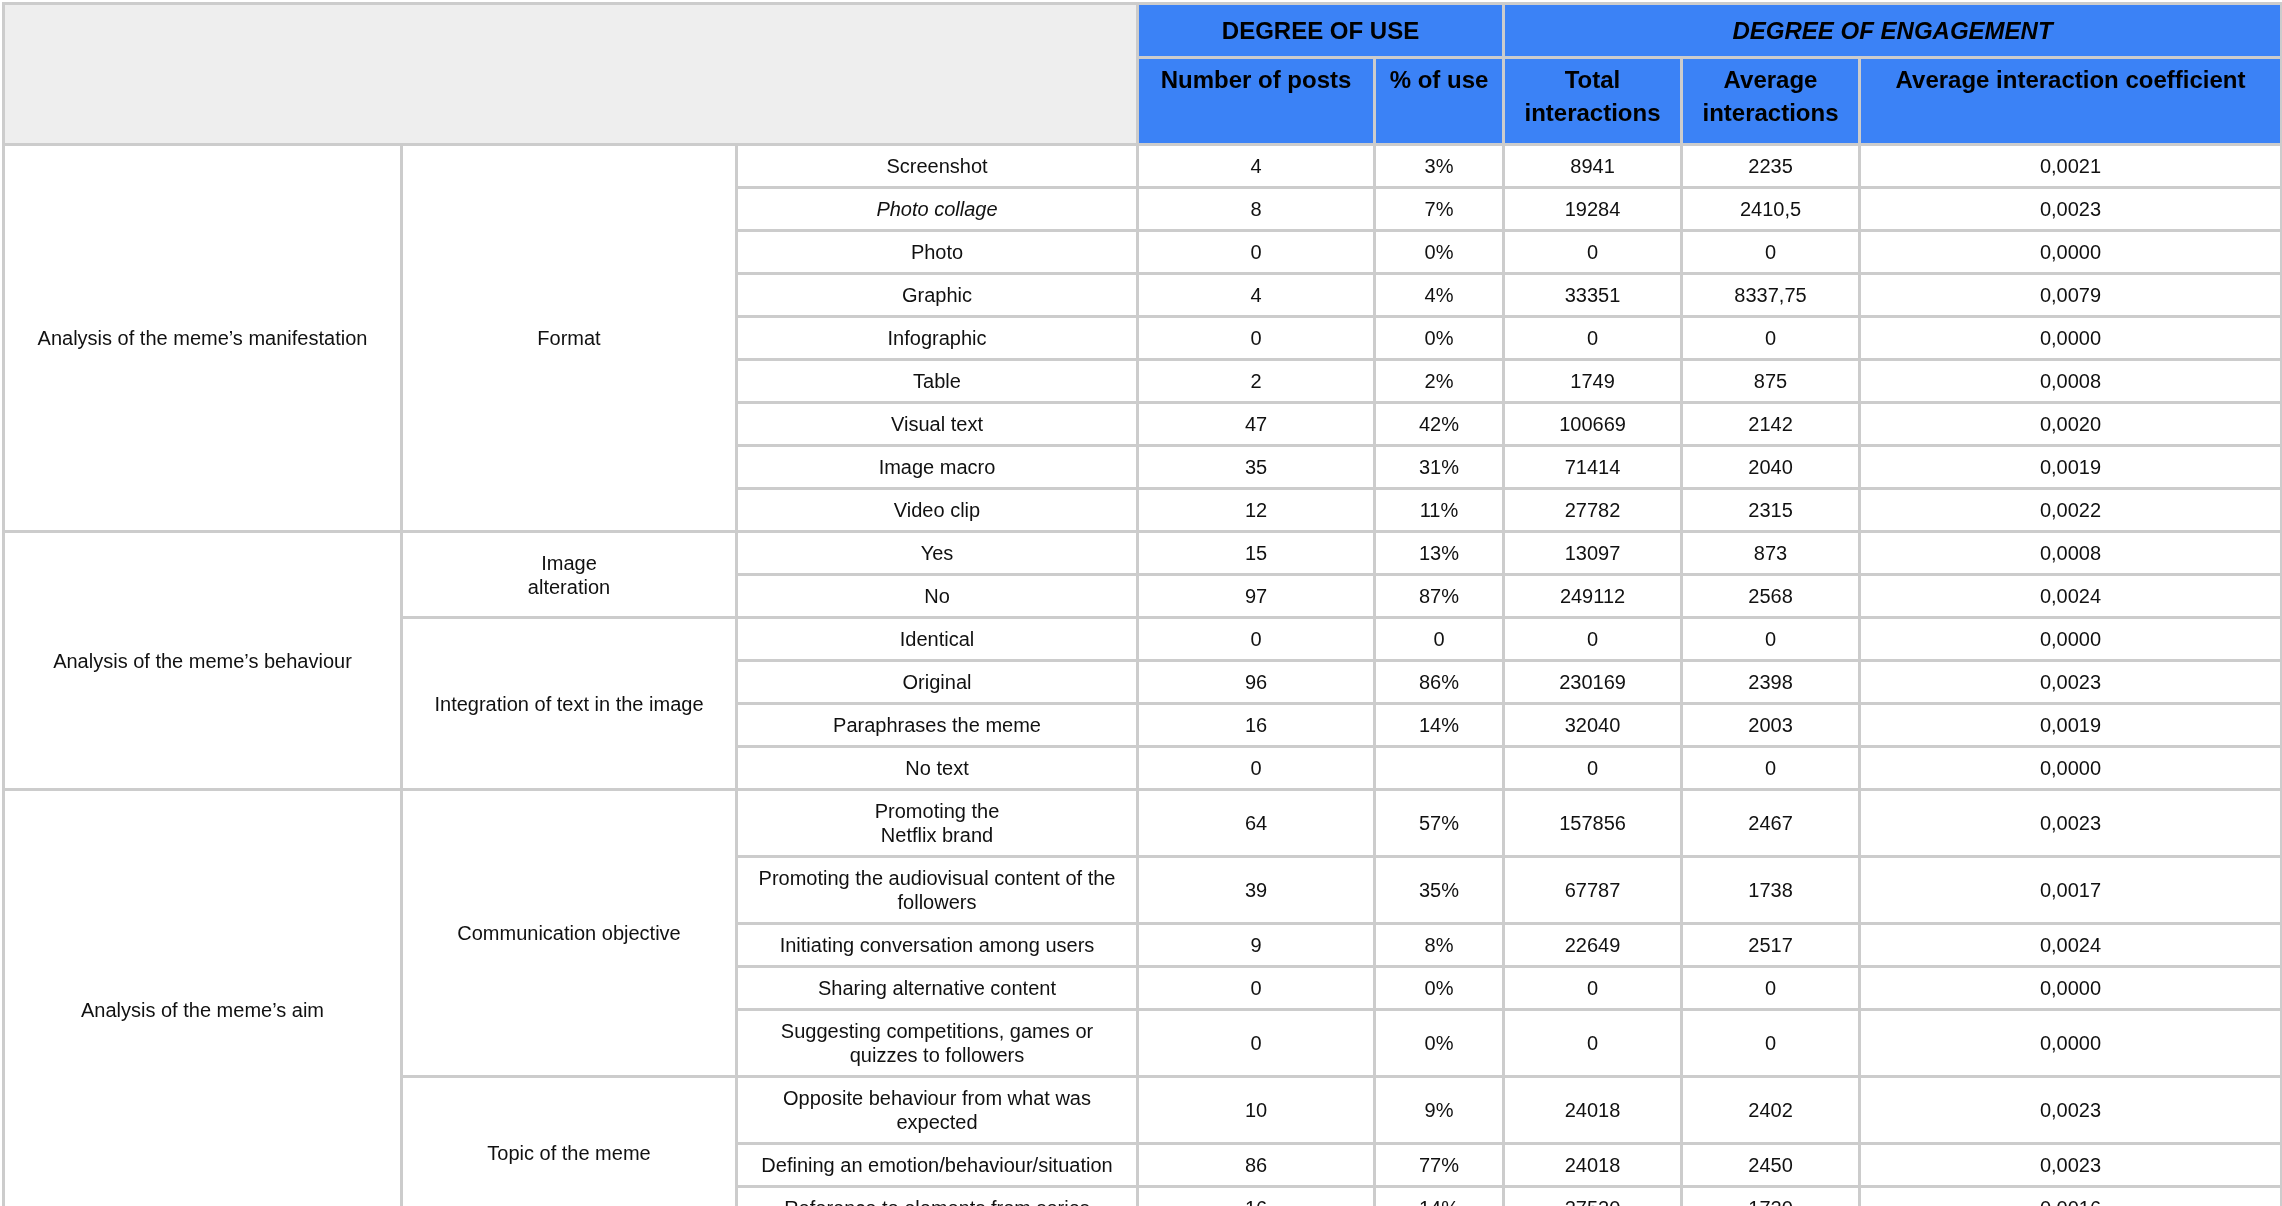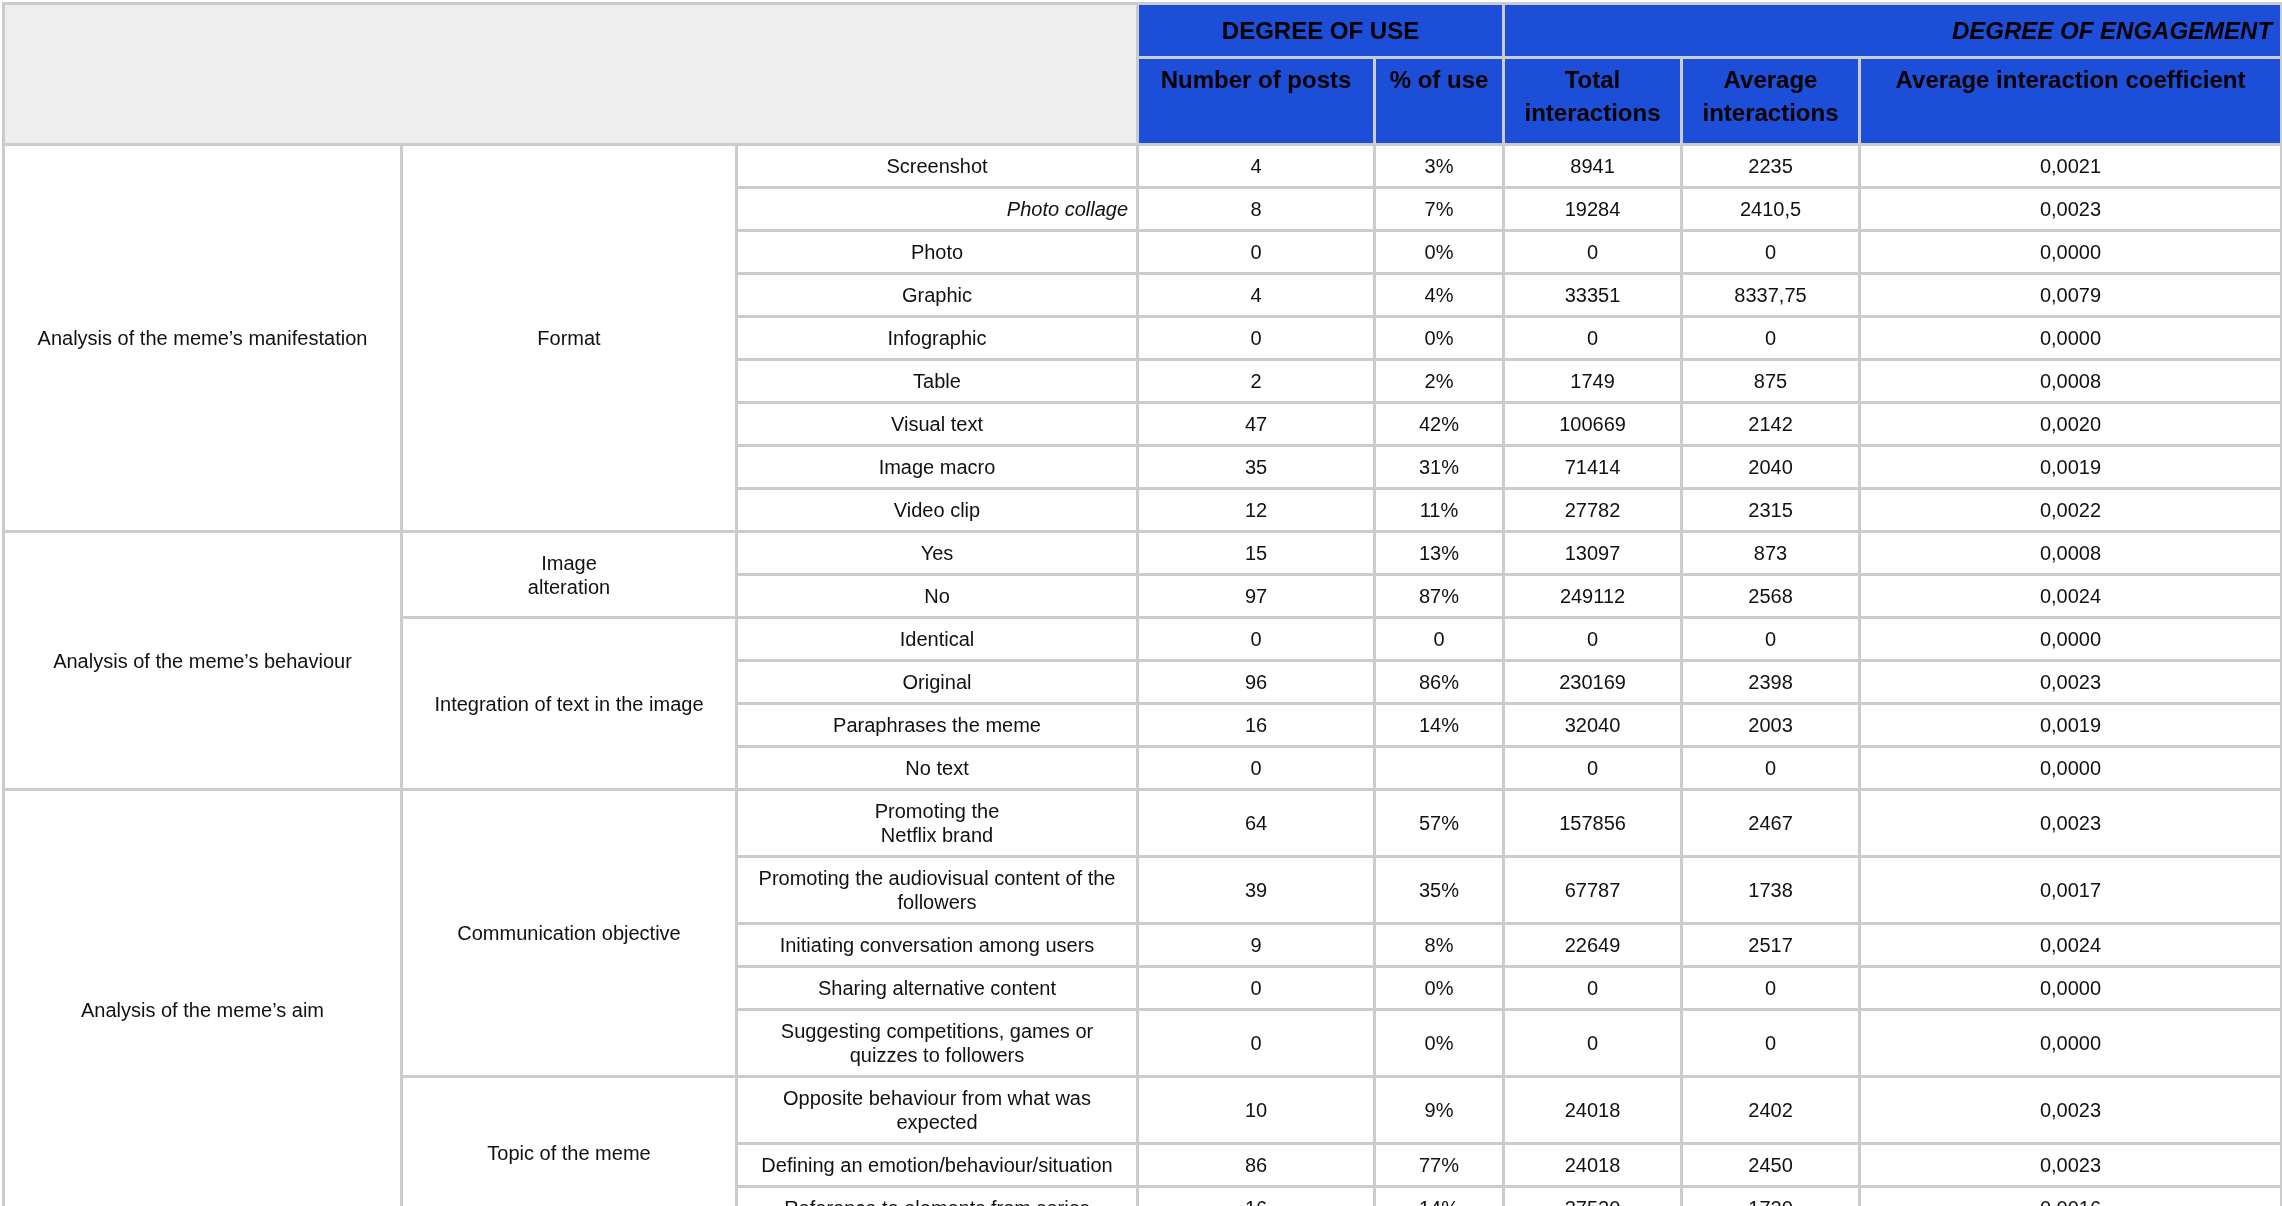--- a/index.html
+++ b/index.html
@@ -9,25 +9,25 @@
     border-collapse: collapse; table-layout: fixed;
     width: 2278px;
   }
   td, th {
     border: 3px solid #cccccc;
     text-align: center; vertical-align: middle;
     padding: 2px 8px;
     font-size: 20px; line-height: 24px;
     font-weight: normal;
   }
-  thead th { background: #1d4ed8; font-weight: bold; font-size: 24px; line-height: 33px; color: #000; }
+  thead th { background: #3b82f6; font-weight: bold; font-size: 24px; line-height: 33px; color: #000; }
   thead tr.h1 th { height: 47px; }
   thead tr.h2 th { height: 78px; vertical-align: top; padding-top: 4px; }
   thead th.blank { background: #eeeeee; }
-  th.italic, td.italic { font-style: italic; text-align: right; }
+  th.italic, td.italic { font-style: italic; }
   tbody tr.r1 td { height: 36px; }
   tbody tr.r2 td { height: 60px; }
   td.cat { white-space: normal; }
 </style>
 </head>
 <body>
 
 <table>
   <colgroup>
     <col style="width:398px">

